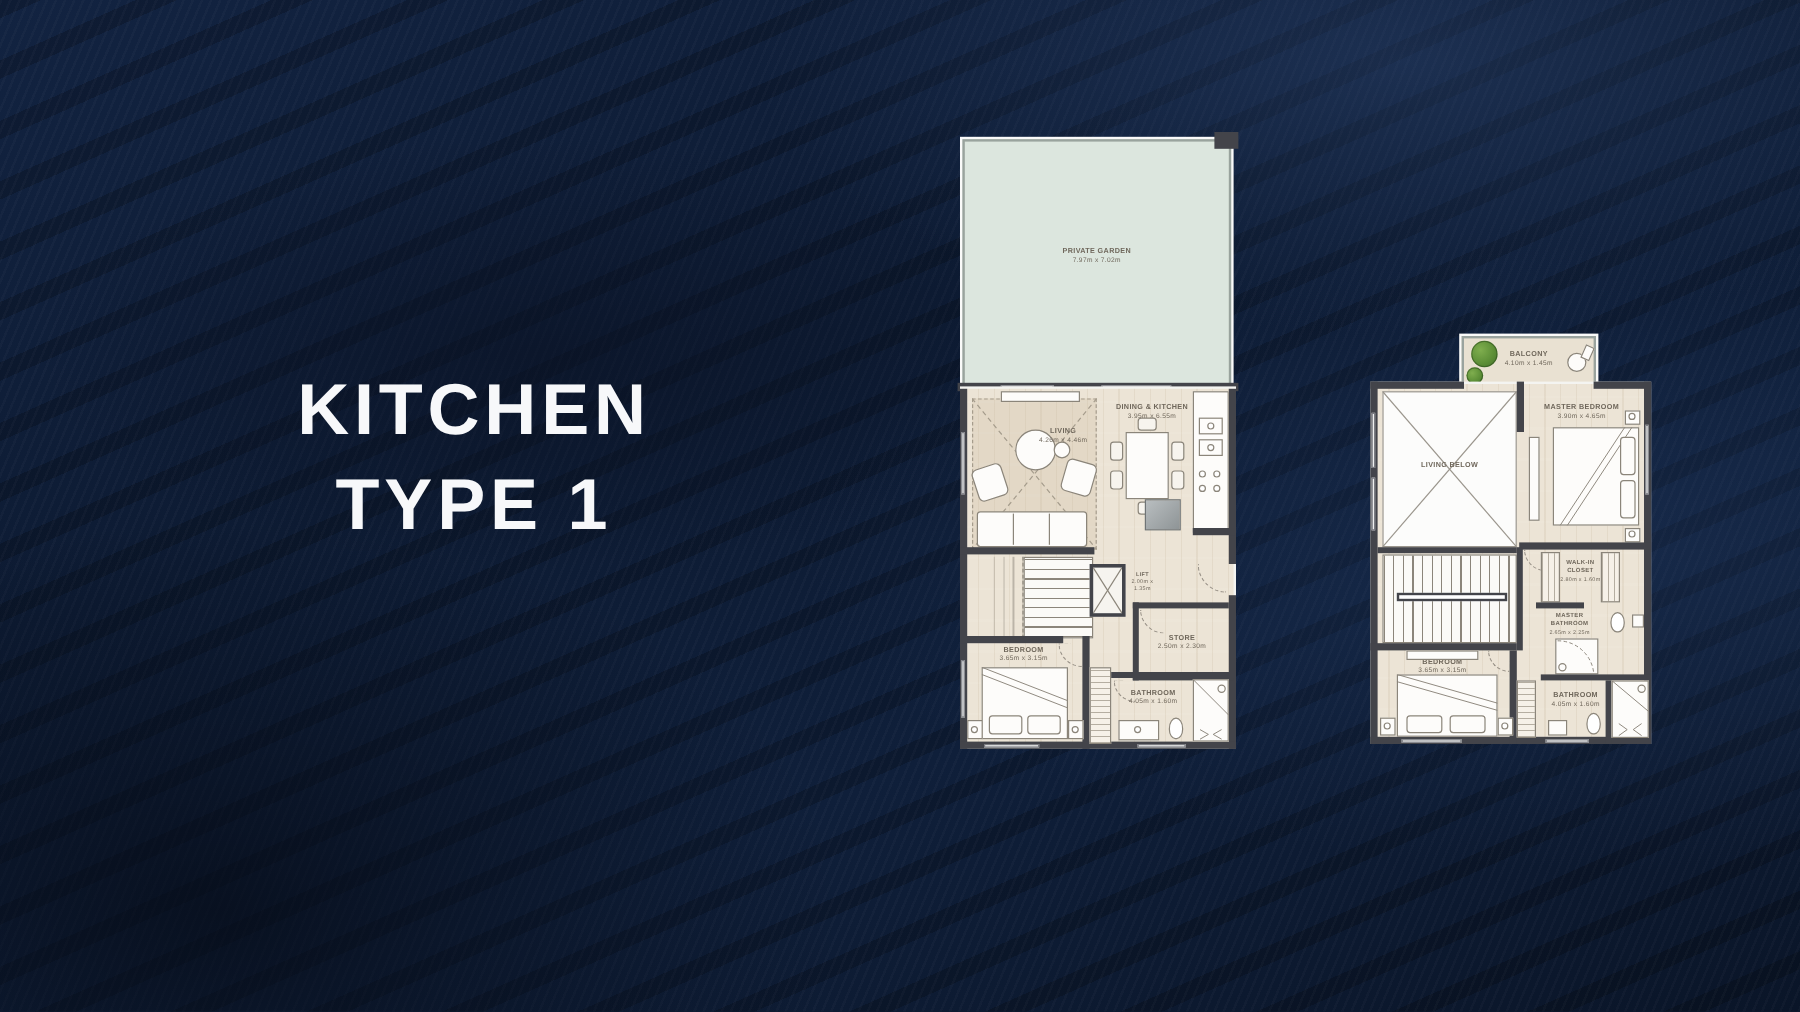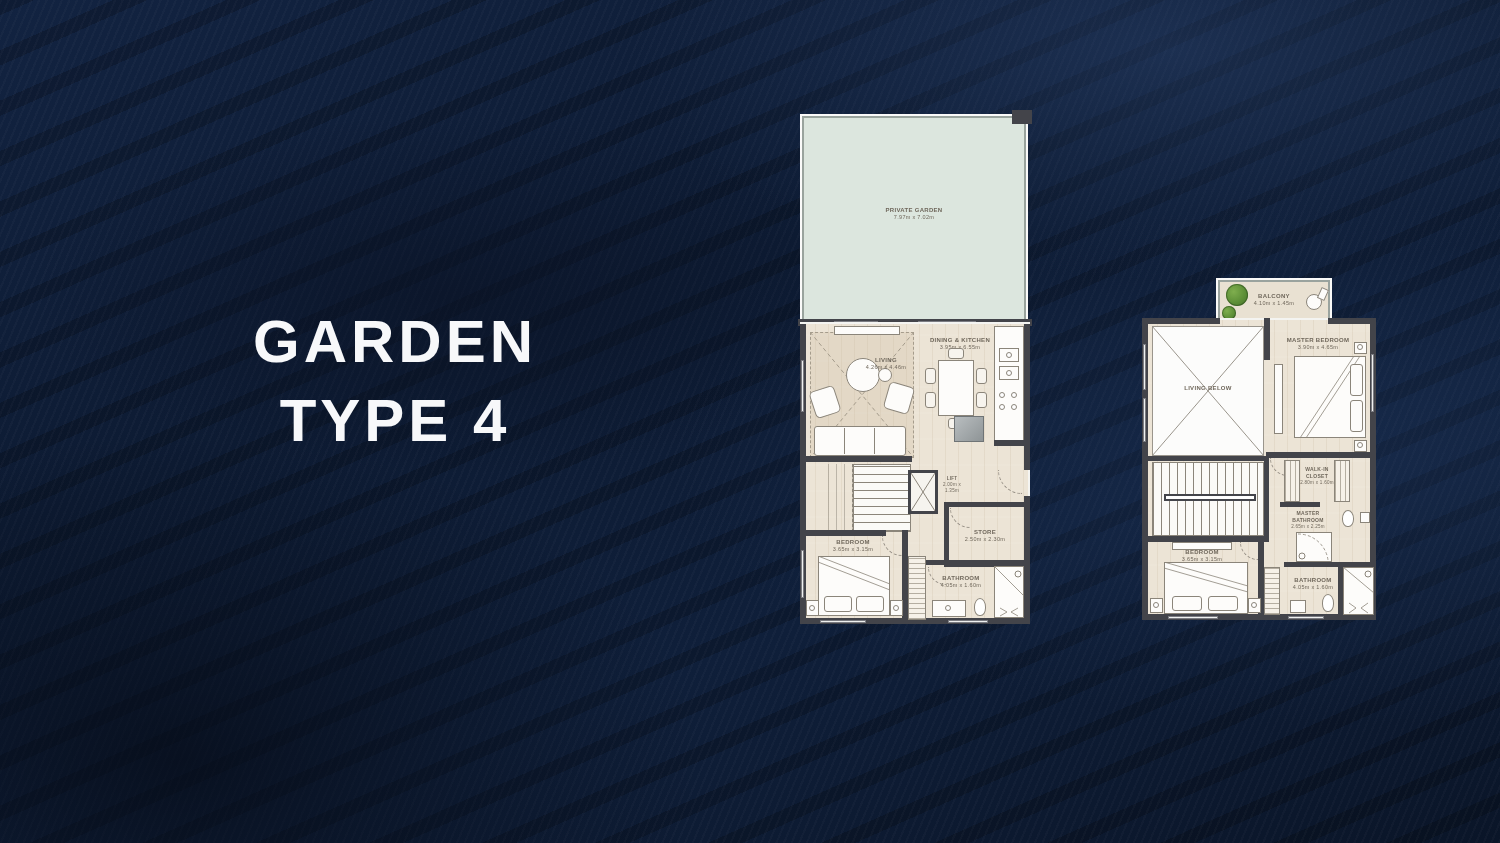--- a/index.html
+++ b/index.html
@@ -53,22 +53,22 @@
   .toilet { position:absolute; background:#fff; border:1px solid #8b857a; border-radius:50% 50% 45% 45%; }
   .plant { position:absolute; border-radius:50%;
     background:radial-gradient(circle at 35% 35%, #7fae4e 0%, #5d8f37 55%, #42702a 100%);
     box-shadow:inset 0 0 0 1px rgba(40,70,25,0.5); }
   .appliance { position:absolute; background:linear-gradient(135deg,#b9bec0,#8e9496); border:1px solid #6f7476; }
 </style>
 </head>
 <body>
 
 <div class="title">
-  <div>GARDEN</div>
-  <div>TYPE 4</div>
+  <div>KITCHEN</div>
+  <div>TYPE 1</div>
 </div>
 
 <div class="plan" style="left:798px; top:110px; width:234px; height:518px;">
 
   <div style="position:absolute; left:4px; top:6px; width:224px; height:206px; background:#dce6de; border:2px solid #99a39d; box-shadow:0 0 0 2px #fafaf9;"></div>
   <div class="w" style="left:214px; top:0; width:20px; height:14px;"></div>
   <div class="room-label" style="left:4px; top:96px; width:224px;">
     <div class="rl-name">PRIVATE GARDEN</div>
     <div class="rl-dims">7.97m x 7.02m</div>
   </div>

